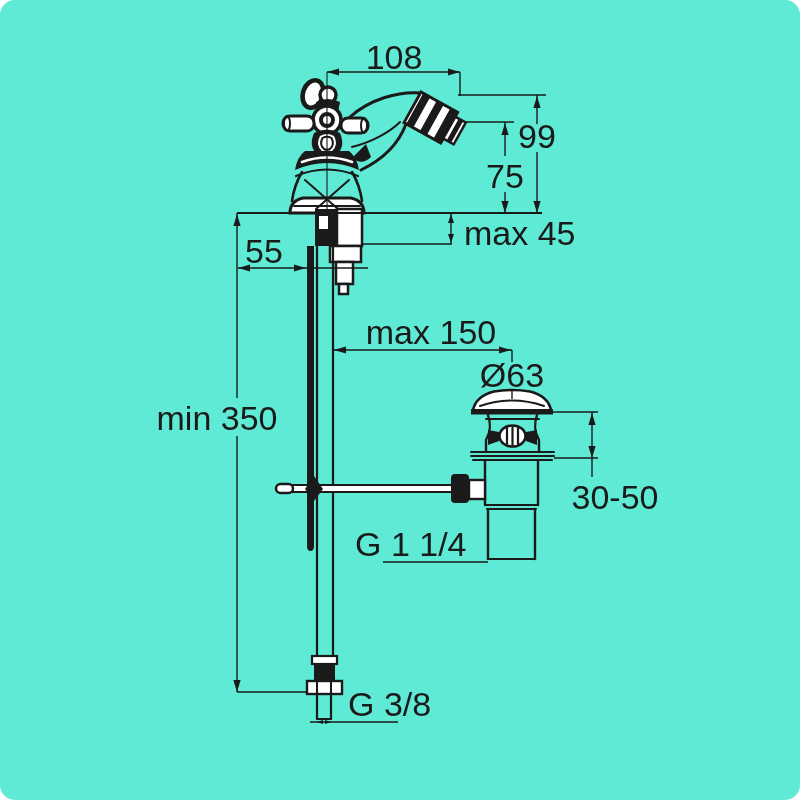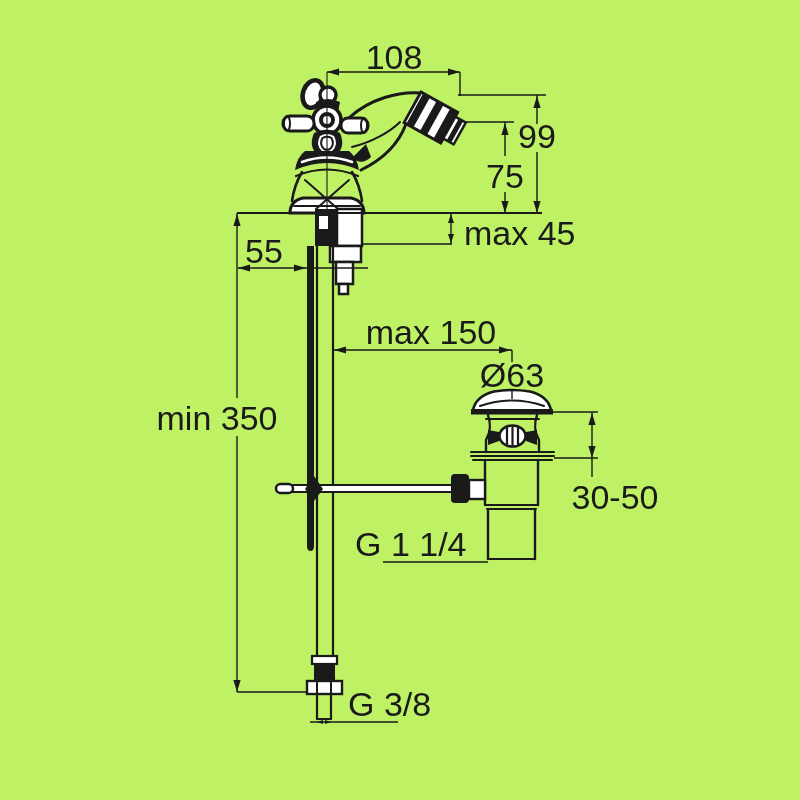--- a/index.html
+++ b/index.html
@@ -1,17 +1,17 @@
 <!DOCTYPE html>
 <html><head>
 <meta charset="utf-8">
 <style>
   html,body{margin:0;padding:0;background:#ffffff;}
-  .stage{position:relative;width:800px;height:800px;background:#bef264;overflow:hidden;
-         font-family:"Liberation Sans", sans-serif;}
+  .stage{position:relative;width:800px;height:800px;background:#5eead4;overflow:hidden;
+         font-family:"Liberation Sans", sans-serif;border-radius:15px;}
   svg{position:absolute;left:0;top:0;}
   text.dim{font-family:"Liberation Sans", sans-serif;font-size:34px;fill:#1a1a1a;}
 </style>
 </head>
 <body>
 
 <div class="stage">
 <svg width="800" height="800" viewBox="0 0 800 800">
 
   <g stroke="#1a1a1a" fill="none" stroke-linecap="round">

